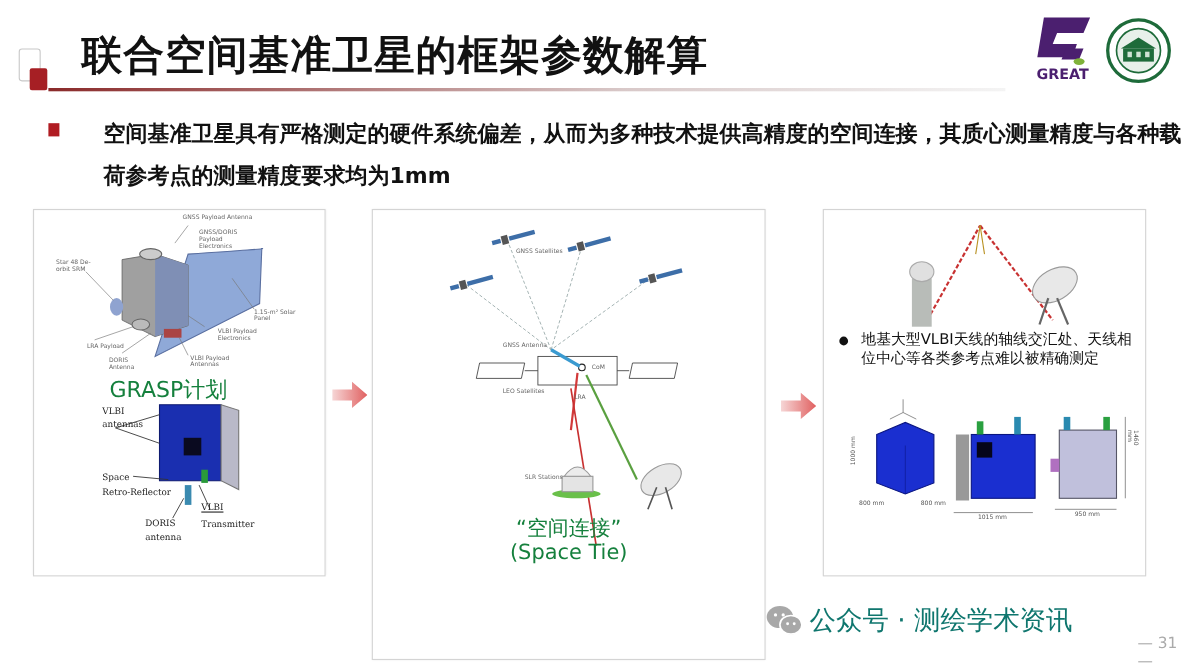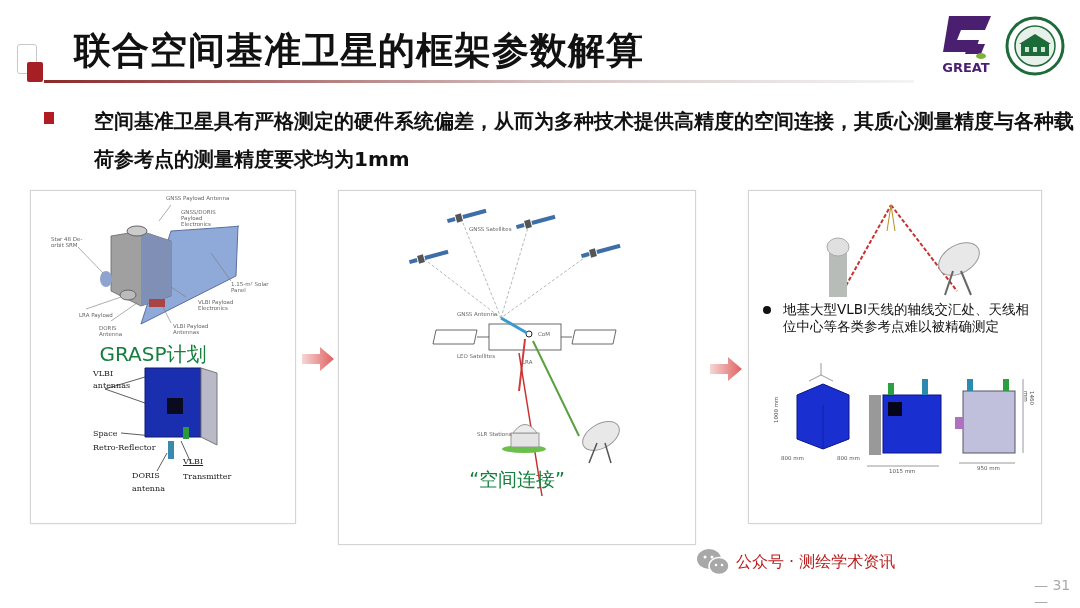--- a/index.html
+++ b/index.html
@@ -7,32 +7,32 @@
   .deco-sq1 { position: absolute; left: 17px; top: 44px; width: 20px; height: 30px; border: 1.5px solid #c8c8c8; border-radius: 3px; background: #fff; }
   .deco-sq2 { position: absolute; left: 27px; top: 62px; width: 16px; height: 20px; background: #a61f24; border-radius: 2px; }
   .title { position: absolute; left: 74px; top: 26px; font-size: 37px; font-weight: bold; color: #111; letter-spacing: 1px; font-family: "DejaVu Sans", sans-serif; }
   .title-line { position: absolute; left: 44px; top: 80px; width: 870px; height: 3px; background: linear-gradient(to right, #8a2a2a, #d8c8c8 60%, #f4f4f4); }
   .logo-great { position: absolute; left: 935px; top: 12px; width: 62px; height: 64px; }
   .logo-whu { position: absolute; left: 1005px; top: 16px; width: 60px; height: 60px; }
   .bullet-sq { position: absolute; left: 44px; top: 112px; width: 10px; height: 12px; background: #b01c22; }
   .main-text { position: absolute; left: 76px; top: 102px; width: 990px; font-size: 20px; font-weight: bold; color: #111; line-height: 38px; margin-left: 18px; }
   .panel { position: absolute; background: #fff; border: 1px solid #d4d4d4; box-shadow: 0 0 2px rgba(0,0,0,0.08); }
   .p1 { left: 30px; top: 190px; width: 266px; height: 334px; }
-  .p2 { left: 338px; top: 190px; width: 358px; height: 355px; }
+  .p2 { left: 338px; top: 190px; width: 358px; height: 410px; }
   .p3 { left: 748px; top: 190px; width: 294px; height: 334px; padding-left: 28px; }
   .arrow { position: absolute; width: 32px; height: 26px; }
   .a1 { left: 302px; top: 346px; }
   .a2 { left: 710px; top: 356px; }
   .cap { position: absolute; font-size: 20px; color: #15803d; text-align: center; width: 100%; }
   .small-lbl { position: absolute; font-size: 5.5px; color: #666; line-height: 6px; }
   .gen-lbl { position: absolute; font-size: 8px; color: #222; font-family: "DejaVu Serif", serif; line-height: 11px; }
   .p3-bullet { position: absolute; left: 6px; width: 284px; font-size: 13.5px; color: #111; line-height: 17px; padding-left: 28px; }
   .p3-bullet .dot { position: absolute; left: 8px; top: 5px; width: 8px; height: 8px; border-radius: 50%; background: #111; }
   .dim { position: absolute; font-size: 5.5px; color: #555; }
-  .footer { position: absolute; left: 696px; top: 548px; font-size: 16px; color: #b91c1c; display: flex; align-items: center; gap: 6px; }
+  .footer { position: absolute; left: 696px; top: 548px; font-size: 24px; color: #0f766e; display: flex; align-items: center; gap: 6px; }
   .page-num { position: absolute; left: 1034px; top: 577px; font-size: 14px; color: #aaa; }
 </style>
 </head>
 <body>
 
 <div class="deco-sq1"></div>
 <div class="deco-sq2"></div>
 <div class="title">联合空间基准卫星的框架参数解算</div>
 <div class="title-line"></div>
 
@@ -175,20 +175,21 @@
     <line x1="258" y1="252" x2="250" y2="272" stroke="#555" stroke-width="1.5"></line>
     <line x1="266" y1="252" x2="272" y2="272" stroke="#555" stroke-width="1.5"></line>
   </svg>
   <div class="small-lbl" style="left:130px;top:35px;">GNSS Satellites</div>
   <div class="small-lbl" style="left:118px;top:120px;">GNSS Antenna</div>
   <div class="small-lbl" style="left:199px;top:140px;">CoM</div>
   <div class="small-lbl" style="left:118px;top:162px;">LEO Satellites</div>
   <div class="small-lbl" style="left:183px;top:168px;">LRA</div>
   <div class="small-lbl" style="left:138px;top:240px;">SLR Stations</div>
   <div class="cap" style="top:276px;font-size:19px;">“空间连接”</div>
+  <div class="cap" style="top:300px;font-size:19px;">(Space Tie)</div>
 </div>
 
 <div class="arrow a2">
   <svg width="32" height="26" viewBox="0 0 32 26">
     <defs>
         <linearGradient id="ag2" x1="0" x2="1">
           <stop offset="0" stop-color="#f6d6d6"></stop>
           <stop offset="1" stop-color="#e06060"></stop>
         </linearGradient>
       </defs>

